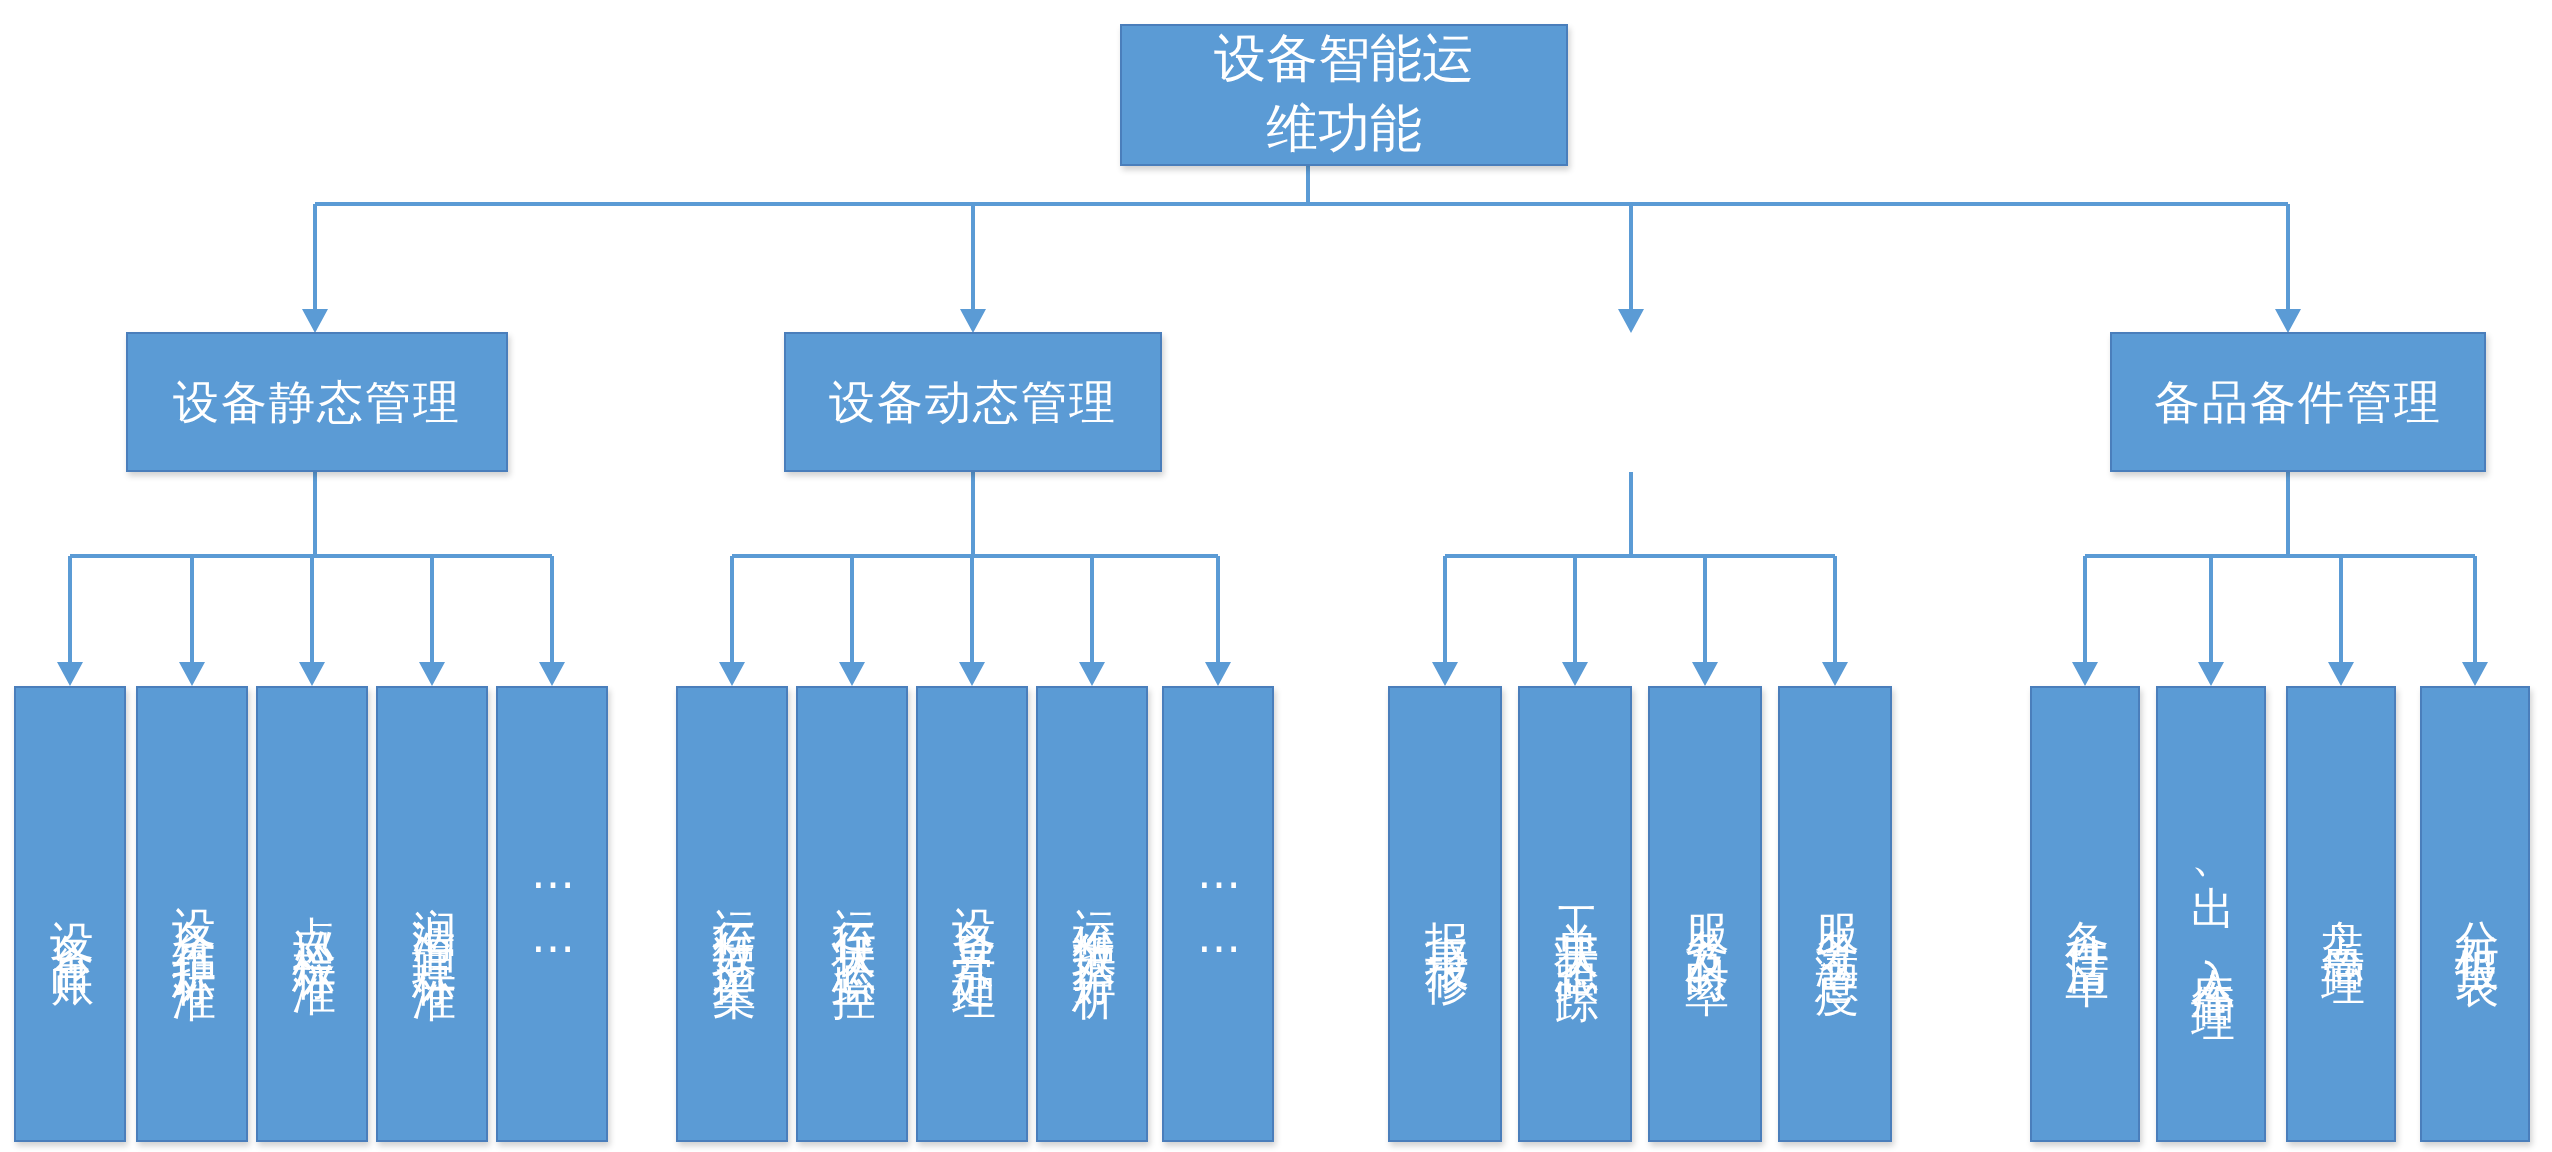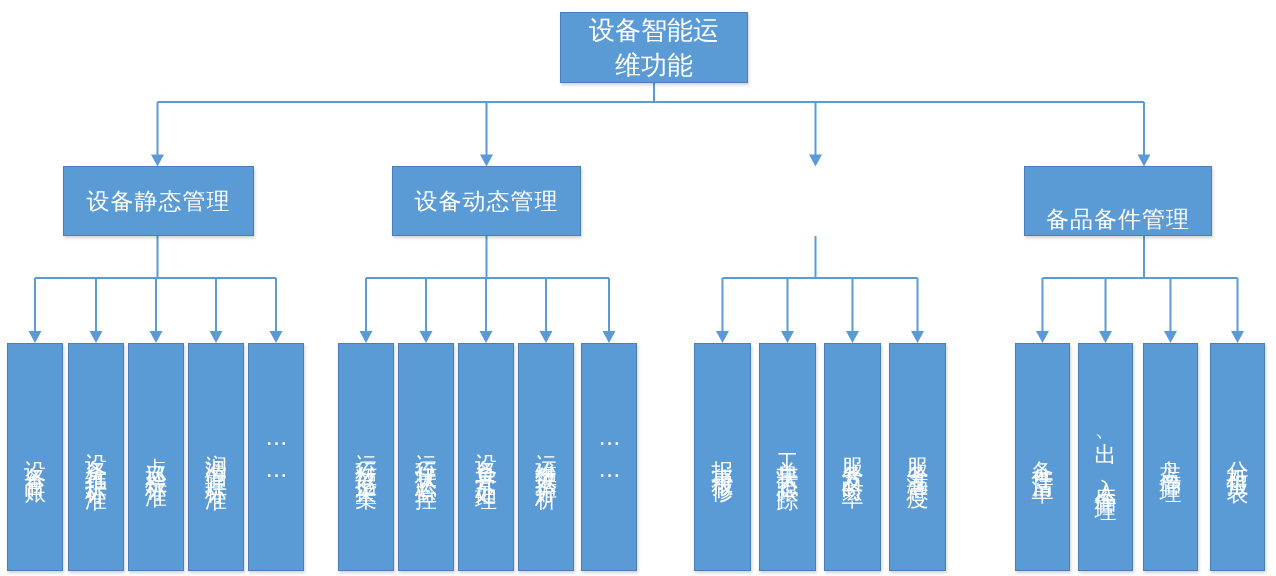--- a/index.html
+++ b/index.html
@@ -30,36 +30,36 @@
     box-shadow: 1px 2px 3px rgba(0,0,0,0.18);
     color: #ffffff;
     display: flex;
     align-items: center;
     justify-content: center;
     text-align: center;
   }
 
   .root-node {
     left: 560px; top: 12px;
-    width: 188px; height: 71px;
+    width: 224px; height: 71px;
     font-size: 26px;
     line-height: 1.32;
   }
   .root-node .label { width: 135px; }
 
   .branch-node {
     top: 166px;
     height: 70px;
     font-size: 23px;
     letter-spacing: 1px;
   }
   .b1 { left: 63px;   width: 191px; }
   .b2 { left: 392px;  width: 189px; }
   .b3 { left: 721px;  width: 189px; }
-  .b4 { left: 1024px; width: 188px; align-items: flex-end; }
+  .b4 { left: 1055px; width: 188px; }
 
   .leaf-node {
     top: 343px;
     height: 228px;
   }
   .leaf-node .v {
     writing-mode: vertical-rl;
     text-orientation: upright;
     font-size: 22px;
     letter-spacing: 7px;

